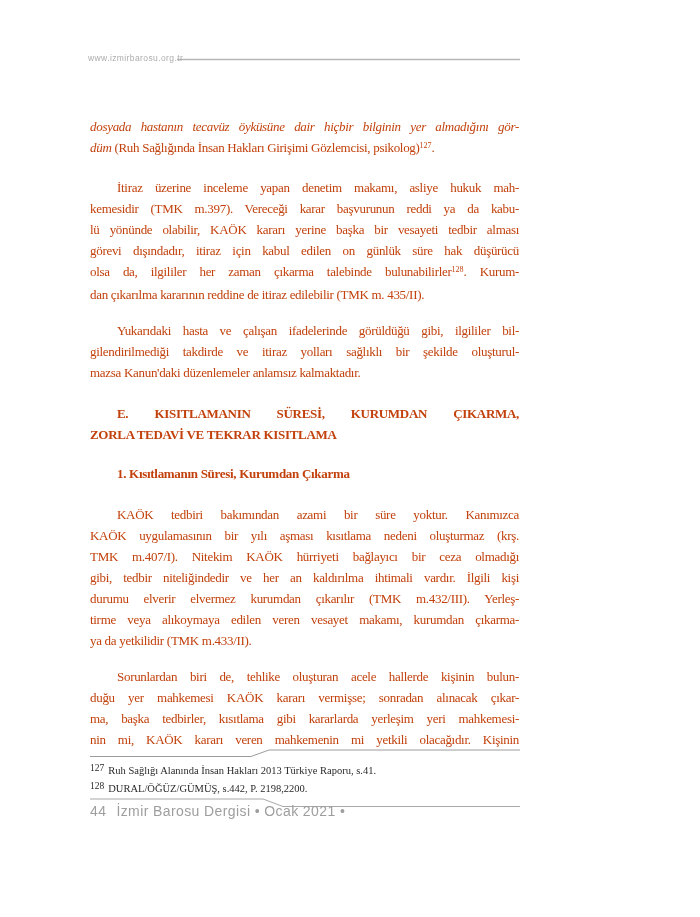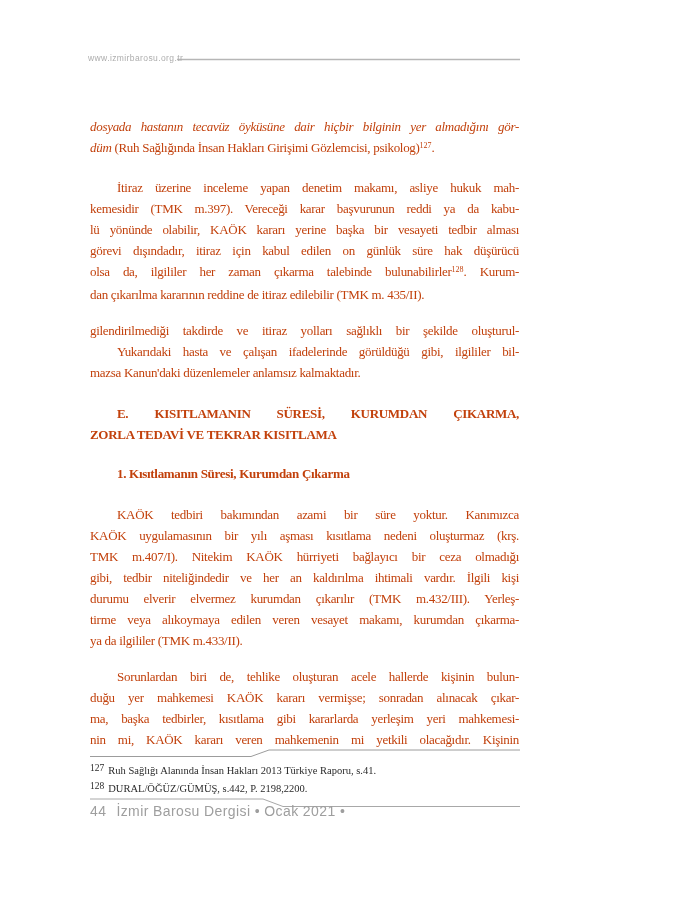--- a/index.html
+++ b/index.html
@@ -101,42 +101,42 @@
     <div class="para mb15">
       <div class="tline indent">İtiraz üzerine inceleme yapan denetim makamı, asliye hukuk mah-</div>
       <div class="tline">kemesidir (TMK m.397). Vereceği karar başvurunun reddi ya da kabu-</div>
       <div class="tline">lü yönünde olabilir, KAÖK kararı yerine başka bir vesayeti tedbir alması</div>
       <div class="tline">görevi dışındadır, itiraz için kabul edilen on günlük süre hak düşürücü</div>
       <div class="tline"><span>olsa da, ilgililer her zaman çıkarma talebinde bulunabilirler</span><sup class="fnref">128</sup><span>. Kurum-</span></div>
       <div class="tline last">dan çıkarılma kararının reddine de itiraz edilebilir (TMK m. 435/II).</div>
     </div>
 
     <div class="para mb20">
+      <div class="tline indent">Yukarıdaki hasta ve çalışan ifadelerinde görüldüğü gibi, ilgililer bil-</div>
       <div class="tline">gilendirilmediği takdirde ve itiraz yolları sağlıklı bir şekilde oluşturul-</div>
-      <div class="tline indent">Yukarıdaki hasta ve çalışan ifadelerinde görüldüğü gibi, ilgililer bil-</div>
       <div class="tline last">mazsa Kanun'daki düzenlemeler anlamsız kalmaktadır.</div>
     </div>
 
     <div class="para mb18 bold">
       <div class="tline indent">E. KISITLAMANIN SÜRESİ, KURUMDAN ÇIKARMA,</div>
       <div class="tline last">ZORLA TEDAVİ VE TEKRAR KISITLAMA</div>
     </div>
 
     <div class="para mb20 bold">
       <div class="tline last indent">1. Kısıtlamanın Süresi, Kurumdan Çıkarma</div>
     </div>
 
     <div class="para mb15">
       <div class="tline indent">KAÖK tedbiri bakımından azami bir süre yoktur. Kanımızca</div>
       <div class="tline">KAÖK uygulamasının bir yılı aşması kısıtlama nedeni oluşturmaz (krş.</div>
       <div class="tline">TMK m.407/I). Nitekim KAÖK hürriyeti bağlayıcı bir ceza olmadığı</div>
       <div class="tline">gibi, tedbir niteliğindedir ve her an kaldırılma ihtimali vardır. İlgili kişi</div>
       <div class="tline">durumu elverir elvermez kurumdan çıkarılır (TMK m.432/III). Yerleş-</div>
       <div class="tline">tirme veya alıkoymaya edilen veren vesayet makamı, kurumdan çıkarma-</div>
-      <div class="tline last">ya da ilgililer (TMK m.433/II).</div>
+      <div class="tline last">ya da yetkilidir (TMK m.433/II).</div>
     </div>
 
     <div class="para">
       <div class="tline indent">Sorunlardan biri de, tehlike oluşturan acele hallerde kişinin bulun-</div>
       <div class="tline">duğu yer mahkemesi KAÖK kararı vermişse; sonradan alınacak çıkar-</div>
       <div class="tline">ma, başka tedbirler, kısıtlama gibi kararlarda yerleşim yeri mahkemesi-</div>
       <div class="tline">nin mi, KAÖK kararı veren mahkemenin mi yetkili olacağıdır. Kişinin</div>
     </div>
 
   </div>

